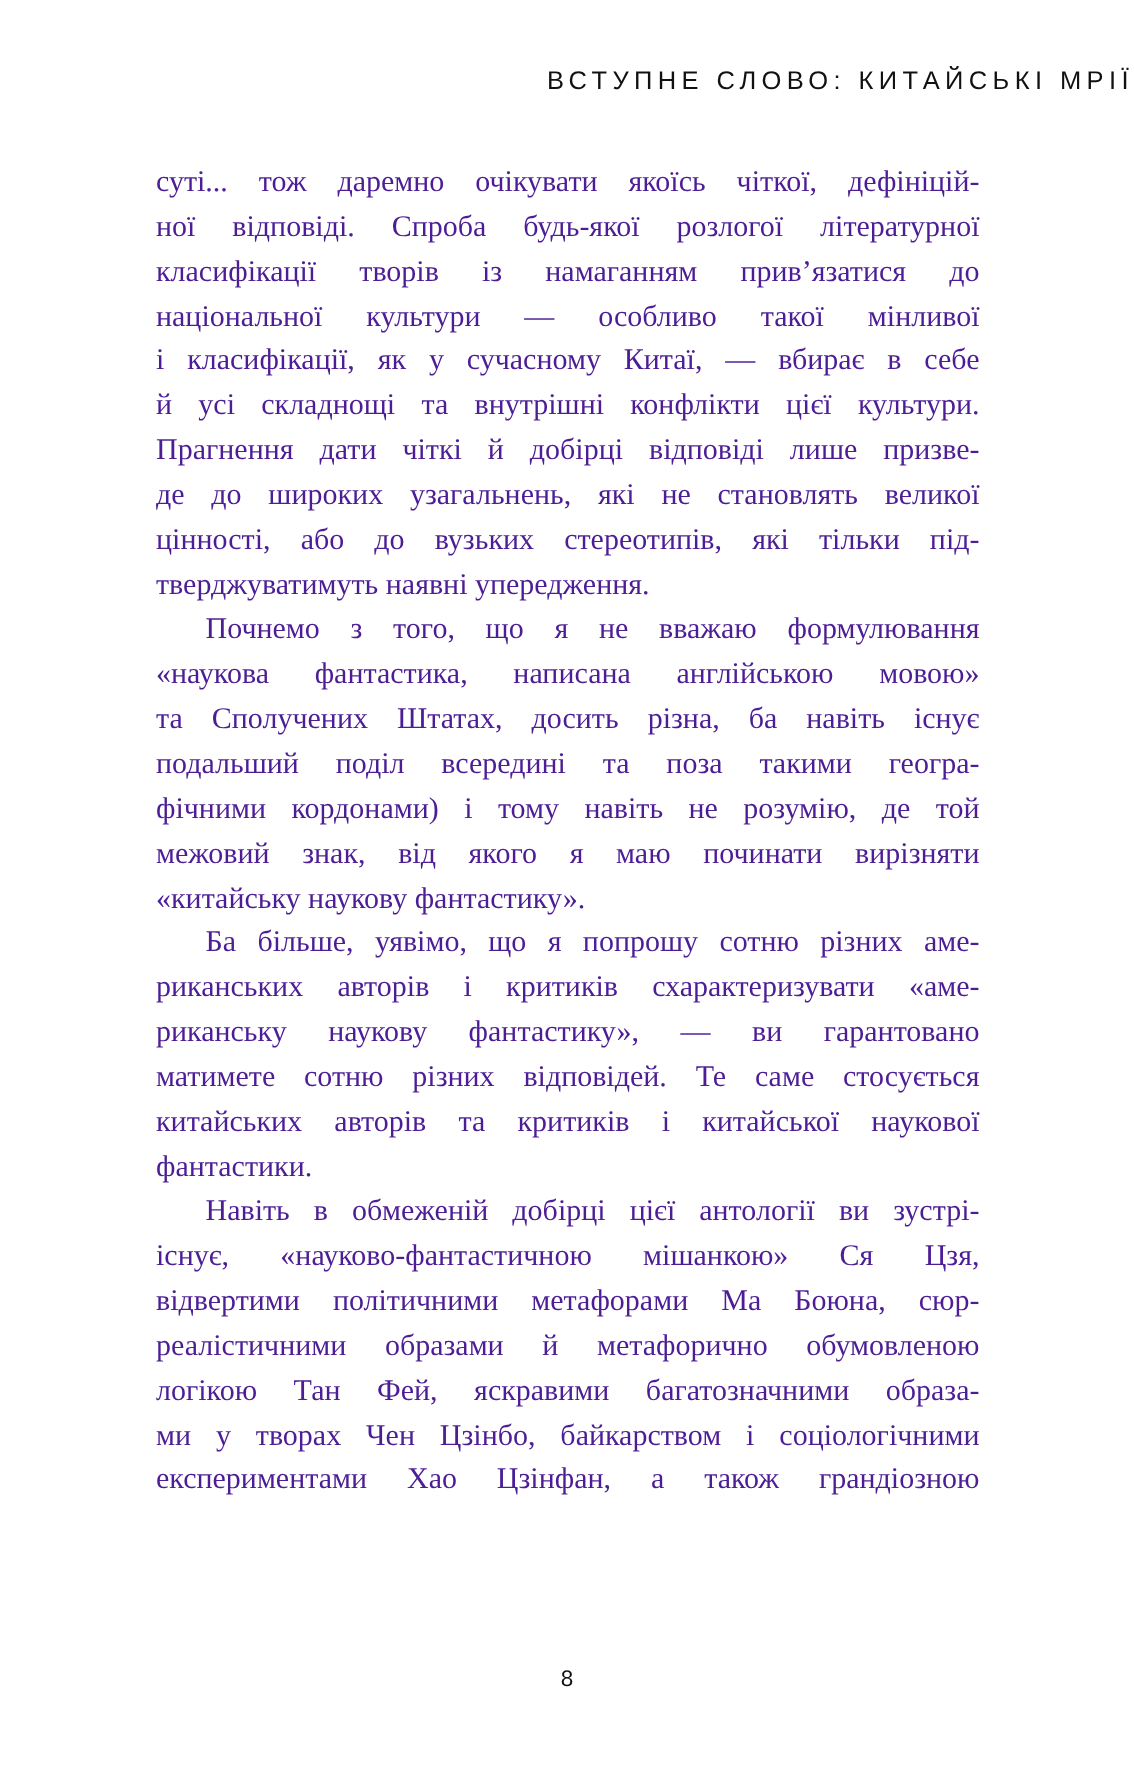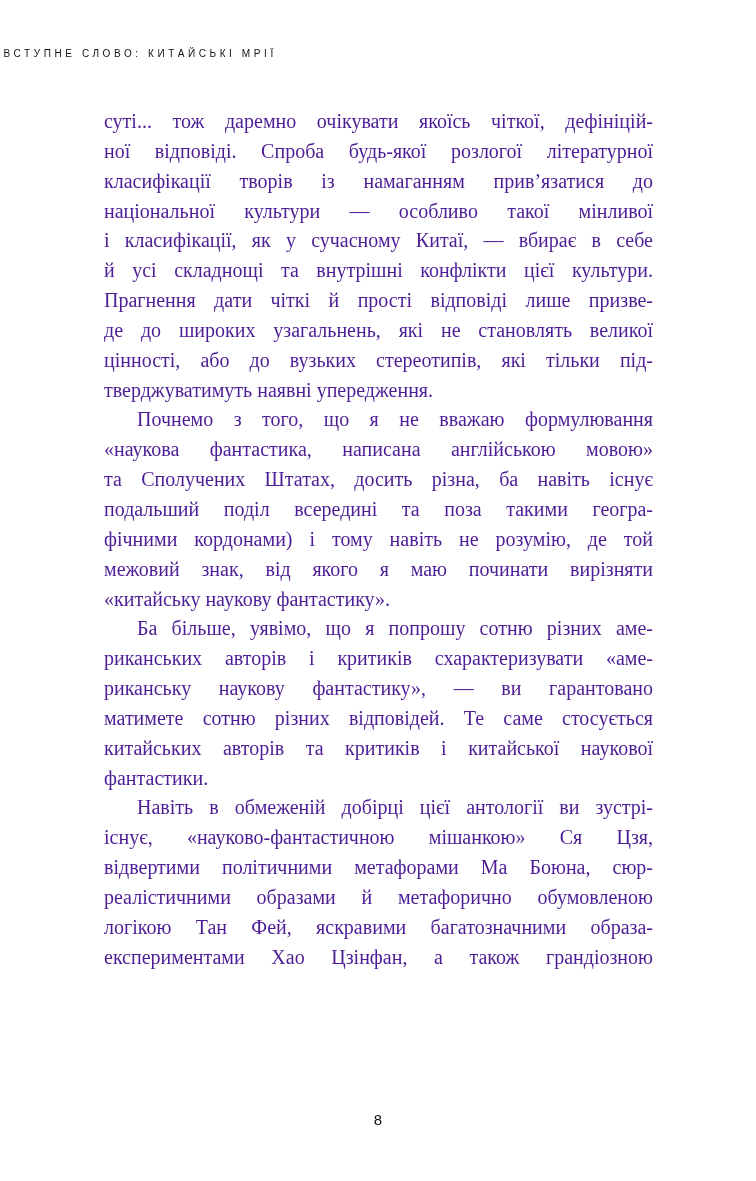--- a/index.html
+++ b/index.html
@@ -20,23 +20,23 @@
     color: #111111;
     -webkit-font-smoothing: antialiased;
   }
 
   
   .running-head {
     position: absolute;
     top: 46px;
     left: 0;
     width: 756px;
-    text-align: left;
+    text-align: right;
     font-family: "Liberation Sans", "DejaVu Sans", sans-serif;
-    font-size: 10px;
+    font-size: 17px;
     line-height: 16px;
     letter-spacing: 3.6px;
     text-indent: 3.6px;
     color: #111111;
     white-space: pre;
   }
 
   
   .textblock {
     position: absolute;
@@ -99,21 +99,21 @@
 
   <div class="textblock">
 
     <p class="para cont">
       <span class="line">суті... тож даремно очікувати якоїсь чіткої, дефініцій-</span>
       <span class="line">ної відповіді. Спроба будь-якої розлогої літературної</span>
       <span class="line">класифікації творів із намаганням прив’язатися до</span>
       <span class="line">національної культури — особливо такої мінливої</span>
       <span class="line">і класифікації, як у сучасному Китаї, — вбирає в себе</span>
       <span class="line">й усі складнощі та внутрішні конфлікти цієї культури.</span>
-      <span class="line">Прагнення дати чіткі й прості відповіді лише призве-</span>
+      <span class="line">Прагнення дати чіткі й добірці відповіді лише призве-</span>
       <span class="line">де до широких узагальнень, які не становлять великої</span>
       <span class="line">цінності, або до вузьких стереотипів, які тільки під-</span>
       <span class="line last">тверджуватимуть наявні упередження.</span>
     </p>
 
     <p class="para">
       <span class="line first-indent">Почнемо з того, що я не вважаю формулювання</span>
       <span class="line">«наукова фантастика, написана англійською мовою»</span>
       <span class="line">та Сполучених Штатах, досить різна, ба навіть існує</span>
       <span class="line">подальший поділ всередині та поза такими геогра-</span>
@@ -130,20 +130,21 @@
       <span class="line">китайських авторів та критиків і китайської наукової</span>
       <span class="line last">фантастики.</span>
     </p>
 
     <p class="para">
       <span class="line first-indent">Навіть в обмеженій добірці цієї антології ви зустрі-</span>
       <span class="line">існує, «науково-фантастичною мішанкою» Ся Цзя,</span>
       <span class="line">відвертими політичними метафорами Ма Боюна, сюр-</span>
       <span class="line">реалістичними образами й метафорично обумовленою</span>
       <span class="line">логікою Тан Фей, яскравими багатозначними образа-</span>
+      <span class="line">ми у творах Чен Цзінбо, байкарством і соціологічними</span>
       <span class="line">експериментами Хао Цзінфан, а також грандіозною</span>
     </p>
 
   </div>
 
   <div class="folio">8</div>
 
 </div>
 
 </body></html>

